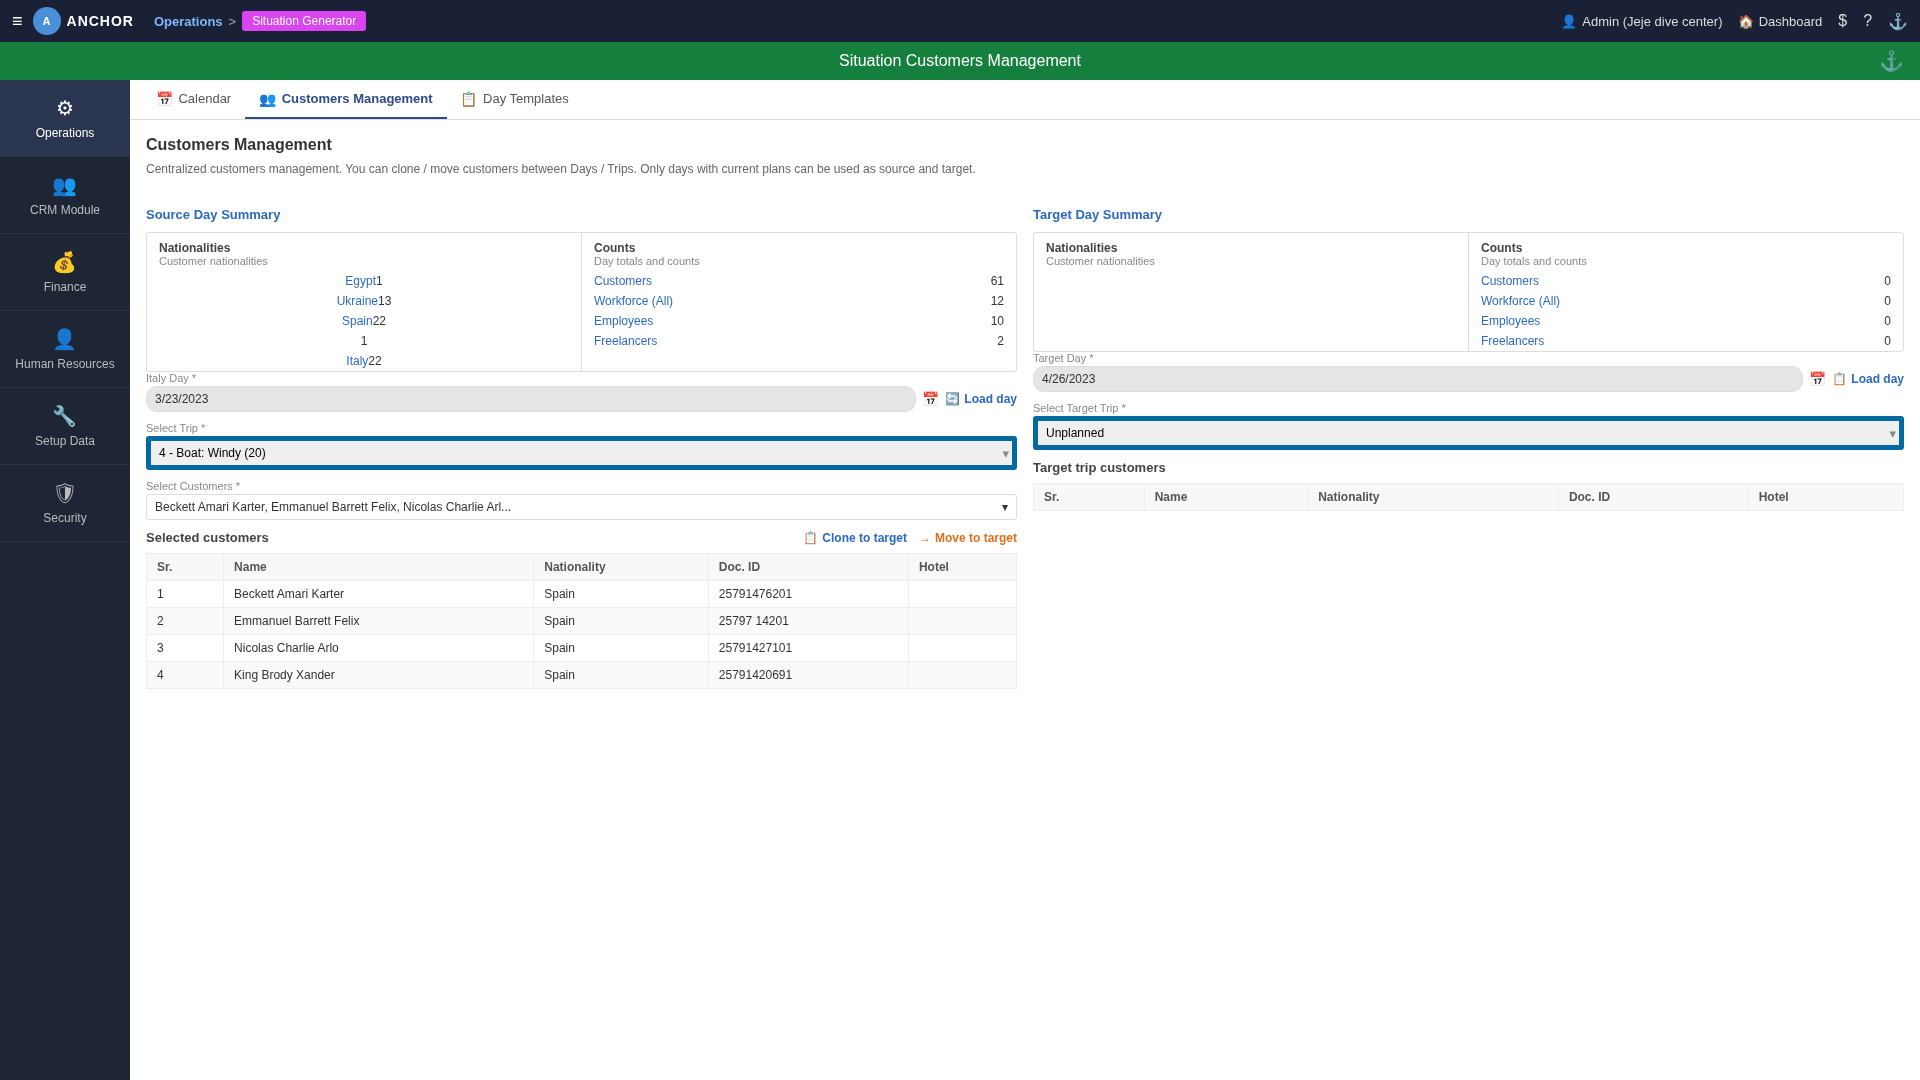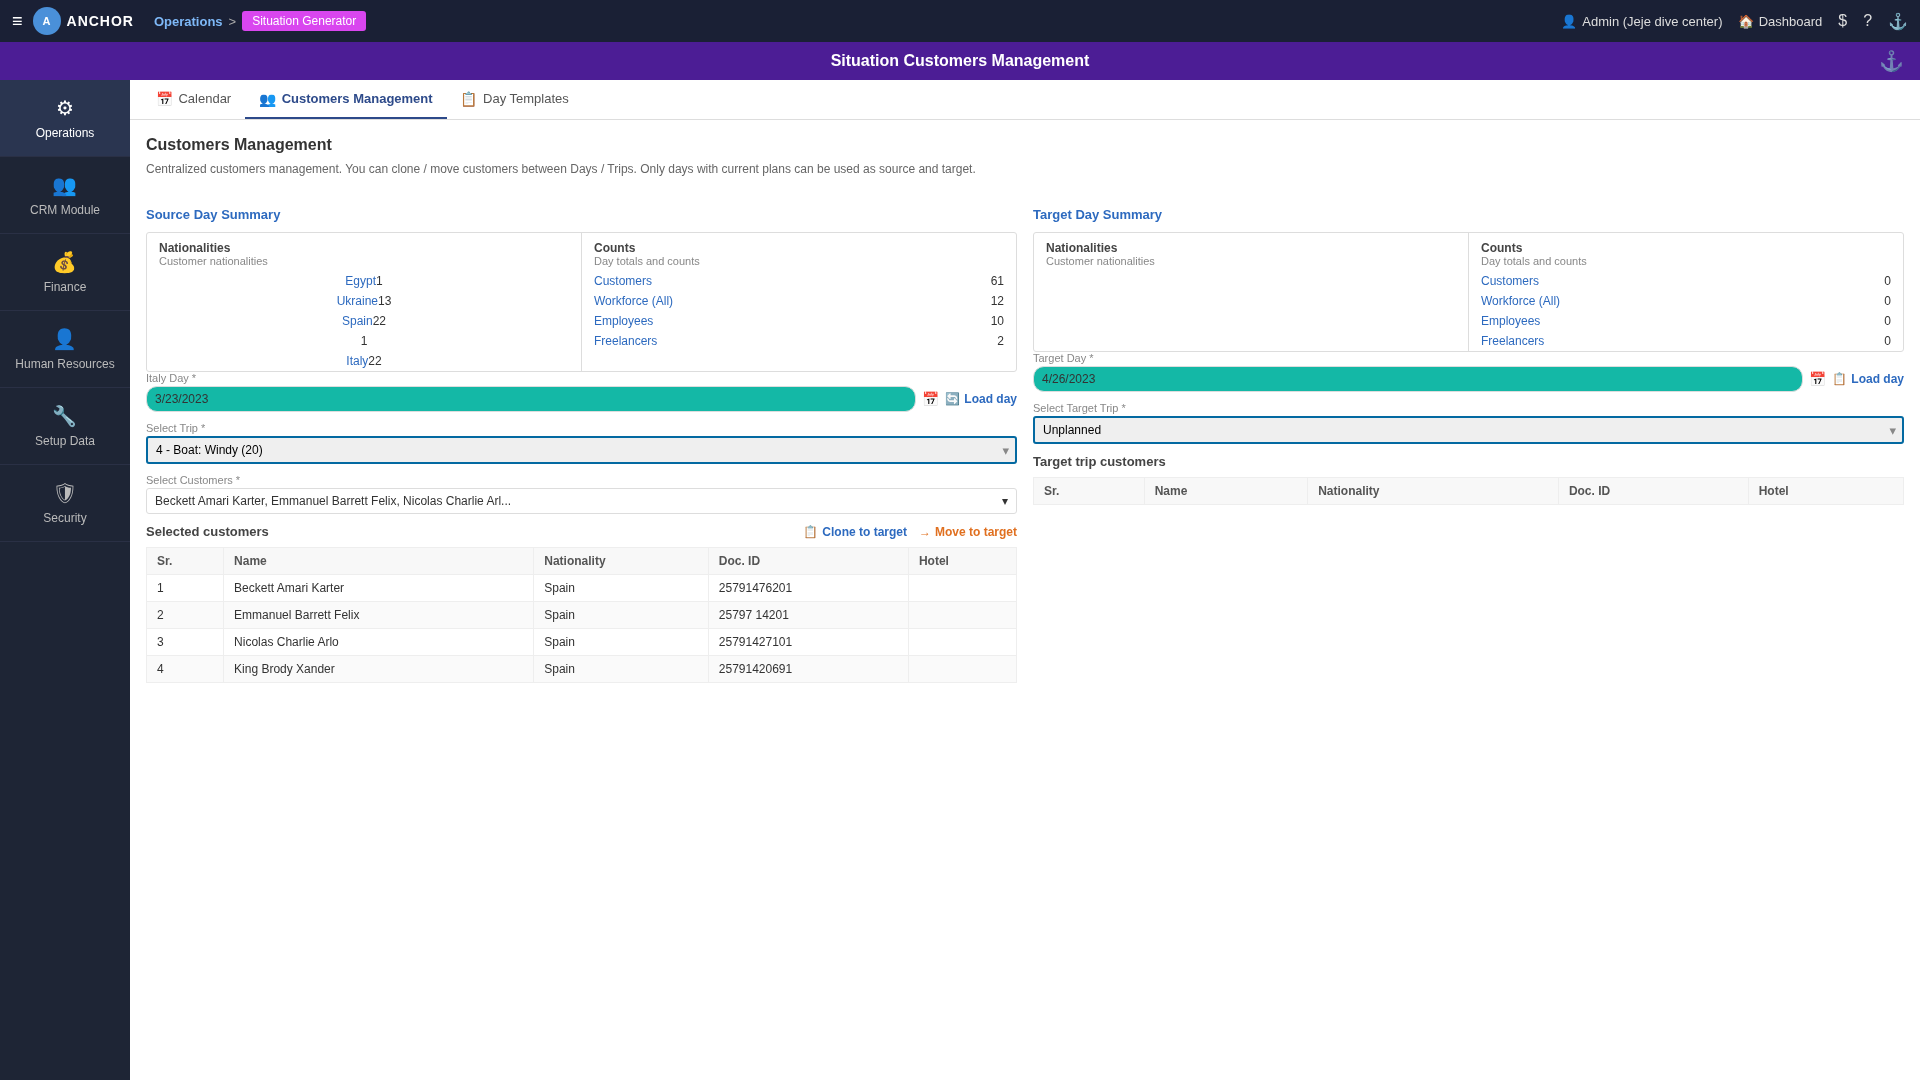--- a/index.html
+++ b/index.html
@@ -24,26 +24,26 @@
     .top-bar .breadcrumb .bc-operations { color: #7eb8f7; font-weight: 600; }
     .top-bar .breadcrumb .bc-sep { color: #aaa; }
     .top-bar .breadcrumb .bc-current { background: #d946ef; color: #fff; padding: 3px 10px; border-radius: 3px; font-size: 12px; }
     .top-bar .right-actions { margin-left: auto; display: flex; align-items: center; gap: 16px; font-size: 13px; }
     .top-bar .right-actions .user-info { display: flex; align-items: center; gap: 5px; color: #ddd; }
     .top-bar .right-actions .dashboard-btn { display: flex; align-items: center; gap: 4px; color: #ddd; }
     .top-bar .right-actions .icon-btn { color: #ddd; font-size: 16px; cursor: pointer; }
 
     
     .subtitle-bar {
-      background: #4c1d95;
+      background: #15803d;
       color: #fff;
       text-align: center;
       padding: 10px;
       font-size: 16px;
-      font-weight: 700;
+      font-weight: 400;
       flex-shrink: 0;
       position: relative;
     }
     .subtitle-bar .anchor-icon { position: absolute; right: 16px; top: 50%; transform: translateY(-50%); font-size: 20px; opacity: 0.7; }
 
     
     .main-layout { display: flex; flex: 1; overflow: hidden; }
 
     
     .sidebar {
@@ -149,36 +149,36 @@
     
     .field-label { font-size: 11px; color: #888; margin-bottom: 2px; }
     .date-row { display: flex; align-items: center; gap: 6px; margin-bottom: 10px; }
     .date-input {
       flex: 1;
       border: 1px solid #ddd;
       border-radius: 11px;
       padding: 5px 8px;
       font-size: 12px;
       color: #333;
-      background: #14b8a6;
+      background: #e5e5e5;
     }
     .cal-icon { color: #888; cursor: pointer; font-size: 14px; }
     .load-btn {
       display: flex;
       align-items: center;
       gap: 4px;
       background: none;
       border: none;
       color: #2d6abf;
       cursor: pointer;
       font-size: 12px;
       font-weight: 600;
     }
     .select-wrapper { position: relative; margin-bottom: 10px; }
-    .select-wrapper select { width: 100%; padding: 5px 8px; border: 2px solid #0369a1; border-radius: 3px; font-size: 12px; appearance: none; }
+    .select-wrapper select { width: 100%; padding: 5px 8px; border: 5px solid #0369a1; border-radius: 3px; font-size: 12px; appearance: none; }
     .select-wrapper .arrow { position: absolute; right: 8px; top: 50%; transform: translateY(-50%); color: #888; pointer-events: none; }
 
     .multi-select-display {
       border: 1px solid #ddd;
       border-radius: 3px;
       padding: 5px 8px;
       font-size: 12px;
       color: #333;
       background: #fff;
       margin-bottom: 10px;

